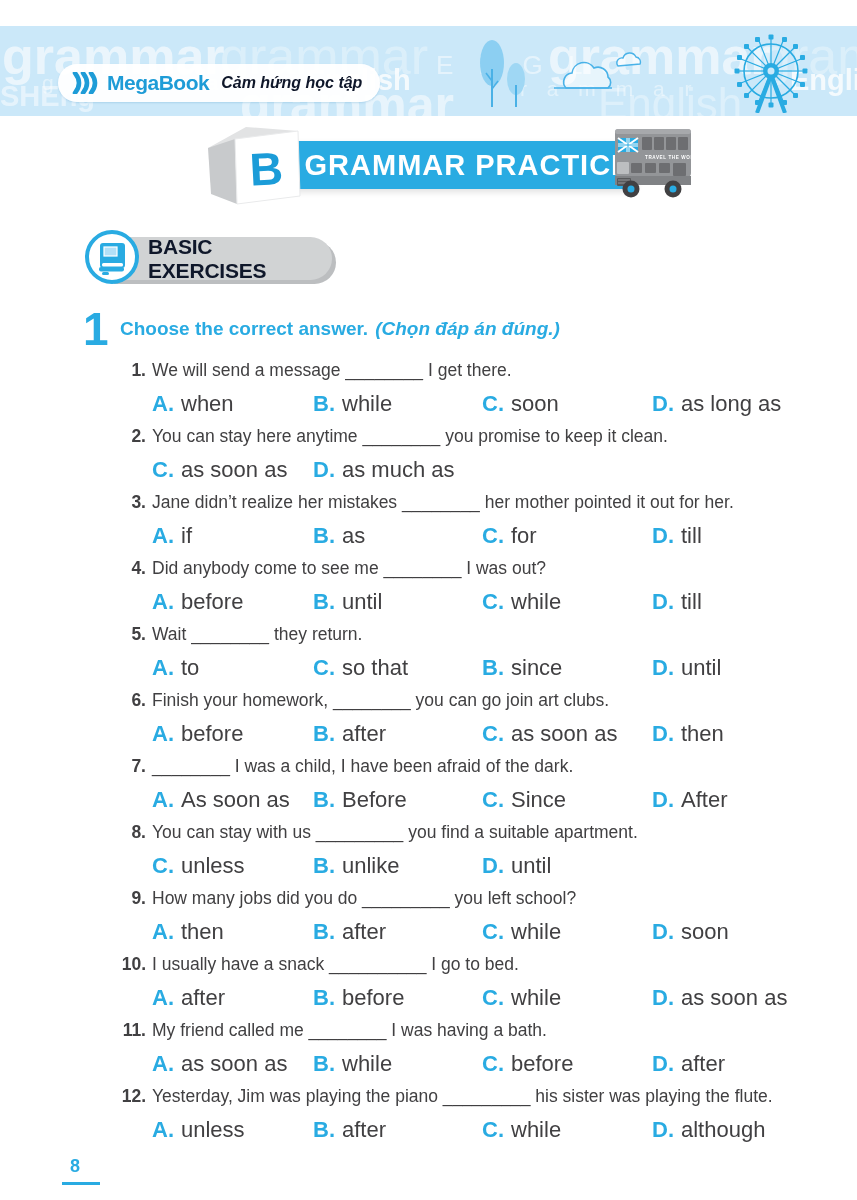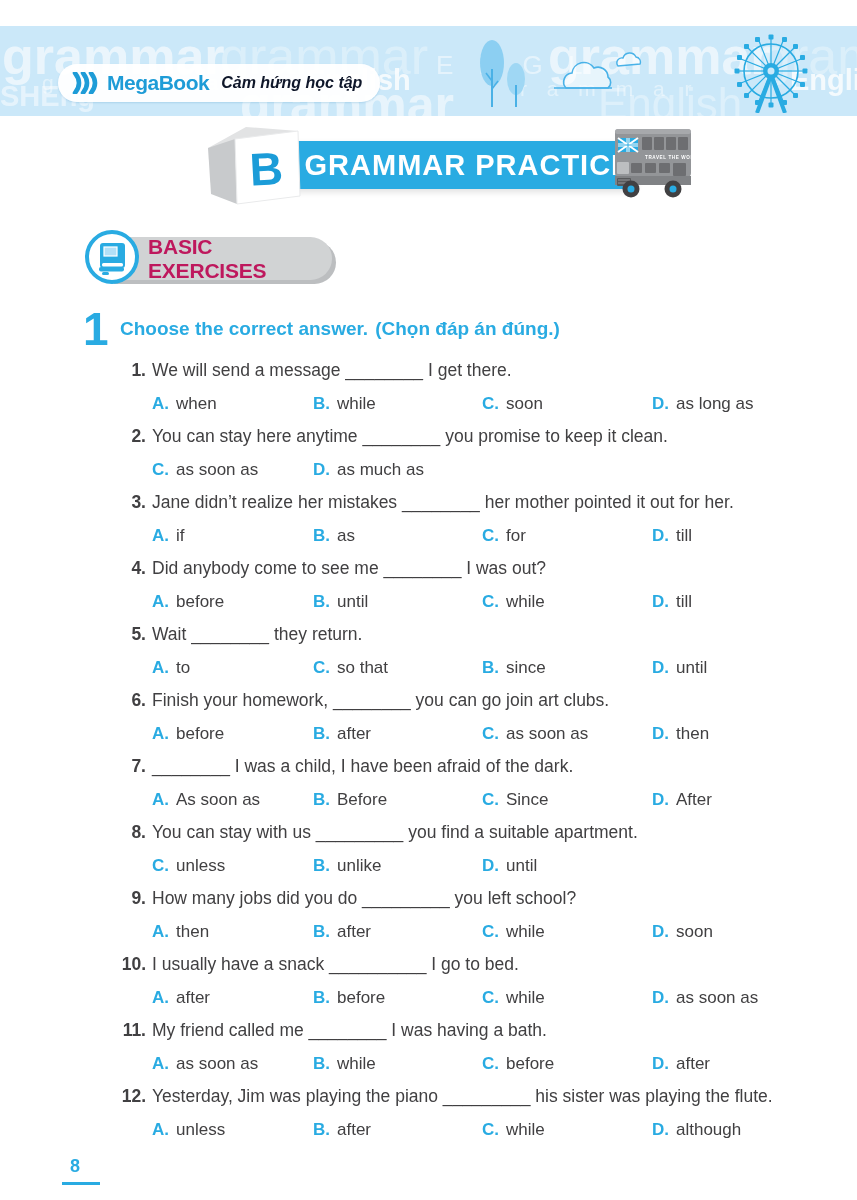--- a/index.html
+++ b/index.html
@@ -47,34 +47,34 @@
   .banner-title { color:#fff; font-size:29px; font-weight:bold; letter-spacing:1px; padding-left:20px; }
   .cube-wrap { position:absolute; left:204px; top:124px; }
   .bus-wrap  { position:absolute; left:609px; top:126px; }
 
   
   .badge-pill {
     position:absolute; left:110px; top:237px; width:222px; height:43px;
     background:#d1d3d4; border-radius:0 22px 22px 0; box-shadow:4px 4px 0 #bcbec0;
     display:flex; align-items:center; padding-left:38px;
   }
-  .badge-label { font-size:21px; font-weight:800; color:#be185d; letter-spacing:-.2px; }
+  .badge-label { font-size:21px; font-weight:800; color:#0f172a; letter-spacing:-.2px; }
   .badge-icon { position:absolute; left:84px; top:229px; width:56px; height:56px; }
 
   
   .section-num { position:absolute; left:83px; top:306px; font-size:46px; font-weight:bold; color:#29abe2; line-height:1; }
   .instruction { position:absolute; left:120px; top:318px; font-size:19px; font-weight:bold; color:#29abe2; }
-  .instruction .vi { margin-left:7px; }
+  .instruction .vi { font-style:italic; margin-left:7px; }
 
   
   .questions { position:absolute; left:152px; top:354px; width:700px; }
   .question { position:relative; }
   .q-line { height:33px; line-height:33px; font-size:17.5px; white-space:nowrap; }
   .q-num  { position:absolute; left:-40px; width:34px; text-align:right; font-weight:bold; }
-  .q-options { height:33px; line-height:33px; display:grid; grid-template-columns:161px 169px 170px 1fr; font-size:17px; }
+  .q-options { height:33px; line-height:33px; display:grid; grid-template-columns:161px 169px 170px 1fr; font-size:22px; }
   .opt { white-space:nowrap; }
   .opt-letter { color:#29abe2; font-weight:bold; margin-right:7px; }
 
   
   .page-num { position:absolute; left:70px; top:1156px; font-size:18px; font-weight:bold; color:#29abe2; }
   .page-num-bar { position:absolute; left:62px; top:1182px; width:38px; height:3px; background:#29abe2; }
 </style>
 </head>
 <body>
 

